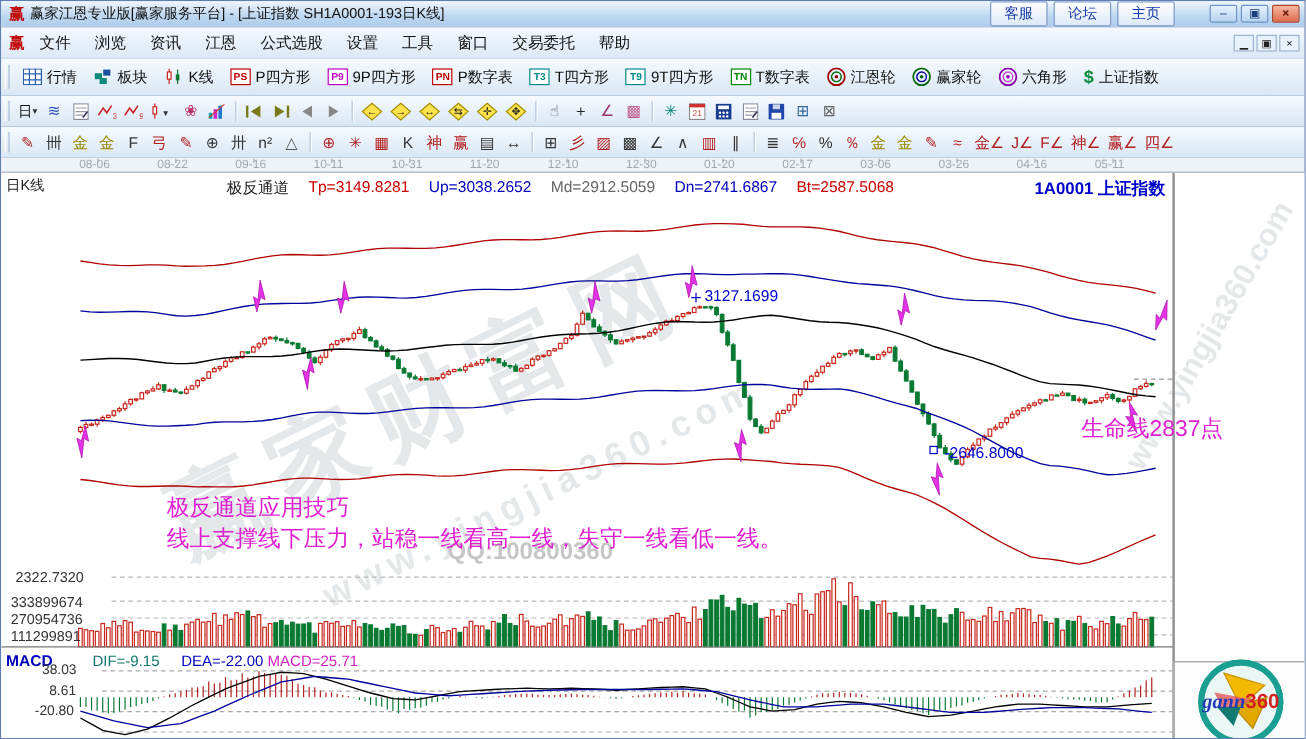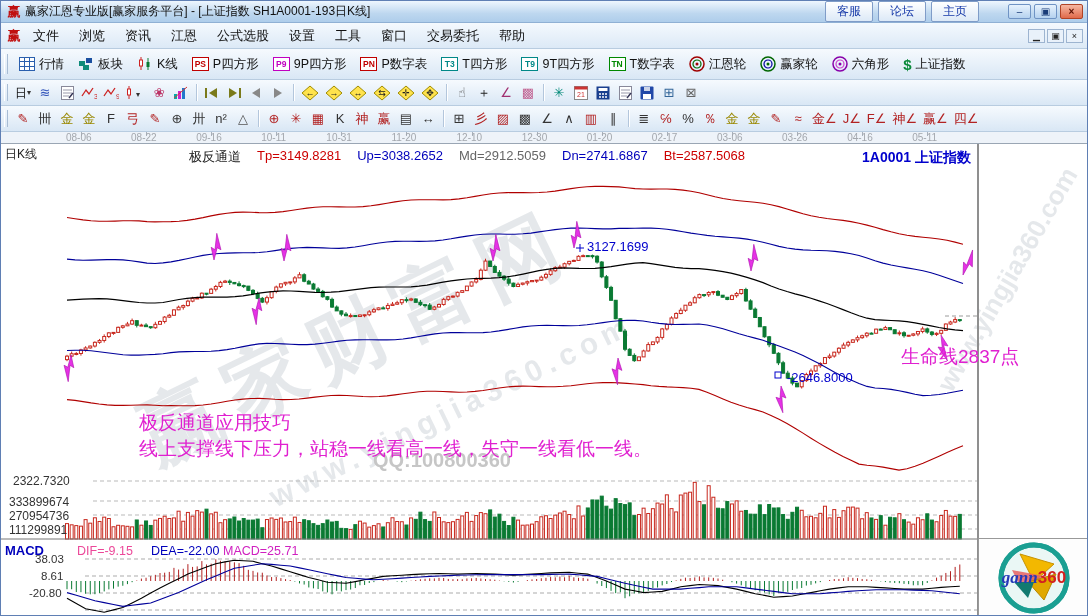--- a/index.html
+++ b/index.html
@@ -58,25 +58,25 @@
   .ann-low{left:786px;top:226px;font-size:13px;color:#0000cc;}
   .ann-life{left:900px;top:200px;font-size:19px;color:#e020d0;}
   .ann-tip1{left:138px;top:266px;font-size:19px;color:#e020d0;}
   .ann-tip2{left:138px;top:292px;font-size:19px;color:#e020d0;}
   .ann-qq{left:372px;top:305px;font-size:20px;font-weight:bold;color:#c6c6c6;z-index:1;}
   .ax-price{left:12px;top:330px;font-size:12px;color:#333;}
   .ax-vol1{left:8px;top:351px;font-size:12px;color:#333;}
   .ax-vol2{left:8px;top:365px;font-size:12px;color:#333;}
   .ax-vol3{left:8px;top:379px;font-size:12px;color:#333;}
   .macd-name{left:4px;top:399px;font-size:13px;font-weight:bold;color:#0000bb;}
-  .macd-dif{left:76px;top:400px;font-size:12.5px;color:#ec4899;}
+  .macd-dif{left:76px;top:400px;font-size:12.5px;color:#0f766e;}
   .macd-dea{left:150px;top:400px;font-size:12.5px;color:#0000bb;}
   .macd-val{left:222px;top:400px;font-size:12.5px;color:#d020c0;}
   .macd-ax{font-size:11.5px;color:#333;}
-  .logo-panel{position:absolute;right:0;bottom:0;width:111px;height:79px;background:#fdfdfd;
+  .logo-panel{position:absolute;right:0;bottom:0;width:111px;height:66px;background:#fdfdfd;
     border-left:1px solid #999;border-top:1px solid #999;z-index:4;display:flex;align-items:center;justify-content:center;}
   .logo-wrap{position:relative;width:72px;height:72px;}
   .logo-text{position:absolute;left:0;top:26px;width:72px;text-align:center;font-size:17px;z-index:2;}
   .logo-text .g1{font-family:"Liberation Serif","DejaVu Serif",serif;font-style:italic;font-weight:bold;color:#2438b8;}
   .logo-text .g2{font-weight:bold;color:#d42020;}
 </style>
 </head>
 <body>
 
 <div class="screen">

